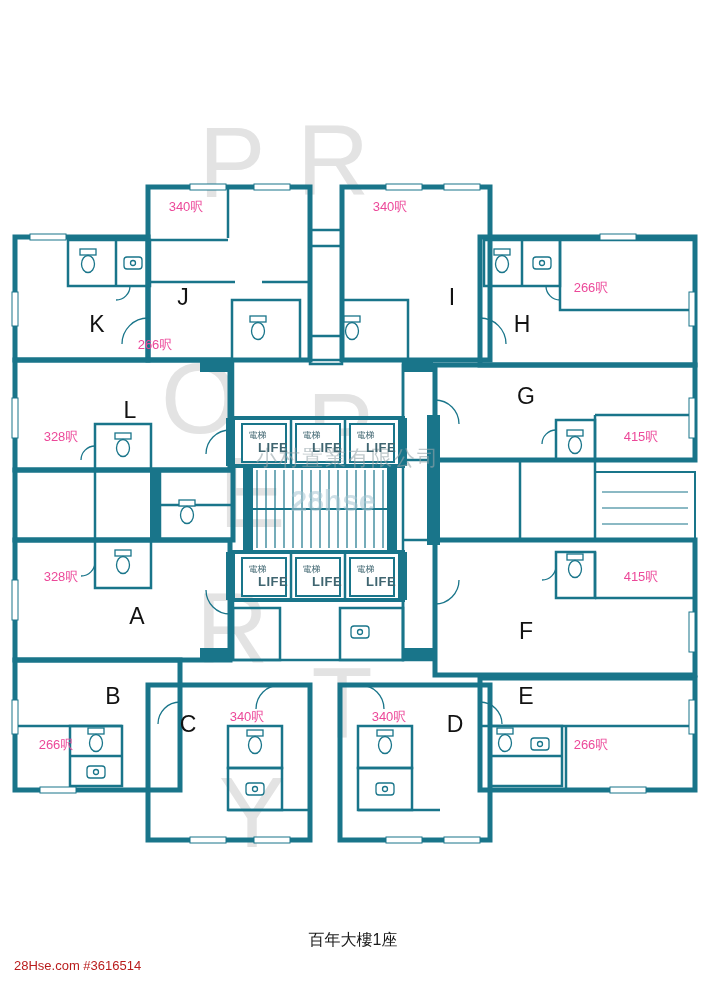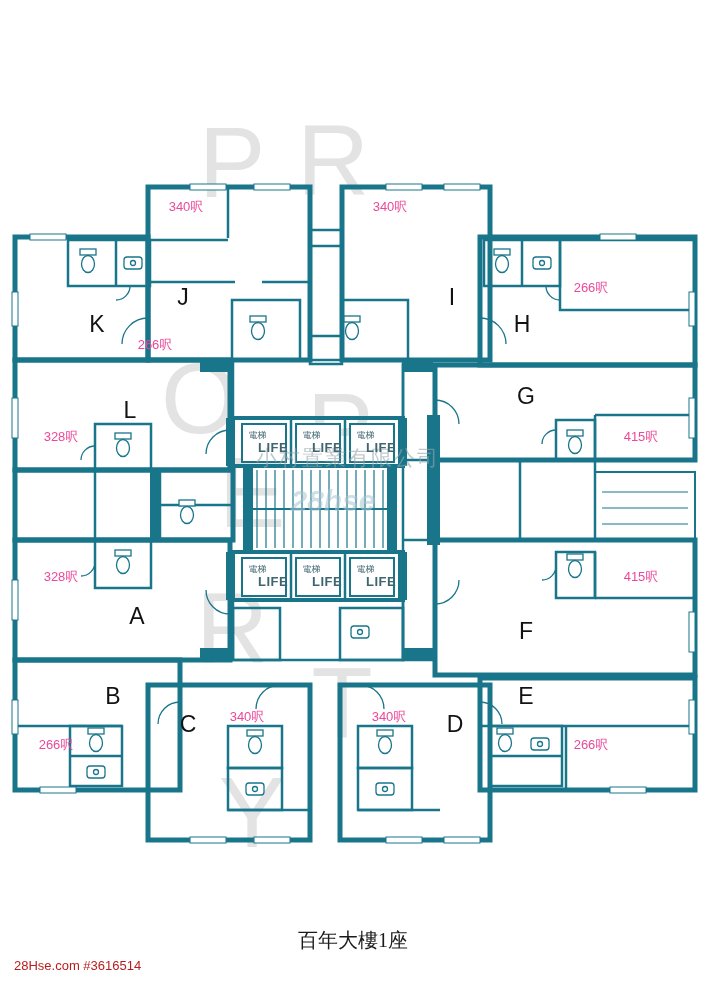--- a/index.html
+++ b/index.html
@@ -14,38 +14,38 @@
     font-family:"Liberation Sans",sans-serif;user-select:none;
   }
   .plan-svg{position:absolute;left:0;top:0;z-index:2;}
   .overlay-layer{position:absolute;inset:0;z-index:3;}
   .wm-company{
     position:absolute;left:348px;top:458px;transform:translate(-50%,-50%);
     font-size:21px;letter-spacing:2px;color:#96a5aa;opacity:.6;white-space:nowrap;
   }
   .wm-logo{
     position:absolute;left:333px;top:501px;transform:translate(-50%,-50%);
-    font-size:30px;font-weight:bold;font-style:italic;color:#a7c6d2;opacity:.55;
+    font-size:30px;font-weight:bold;color:#a7c6d2;opacity:.55;
   }
   .unit-label{
     position:absolute;transform:translate(-50%,-50%);
     font-size:23px;color:#121212;white-space:nowrap;
   }
   .area-label{
     position:absolute;transform:translate(-50%,-50%);
     font-size:13px;color:#ec4899;white-space:nowrap;
   }
   .lift{
     position:absolute;width:31px;text-align:center;line-height:1.1;color:#3f6570;
   }
   .lift .zh{display:block;font-size:9px;}
   .lift .en{display:block;font-size:13px;font-weight:700;letter-spacing:.5px;margin-left:16px;}
   .plan-title{
     position:absolute;left:353px;top:940px;transform:translate(-50%,-50%);
-    font-size:20px;color:#1a1a1a;white-space:nowrap;font-family:Liberation Serif, serif;
+    font-size:16px;color:#1a1a1a;white-space:nowrap;
   }
   .site-footer{
     position:absolute;left:14px;top:965px;transform:translate(0,-50%);
     font-size:13px;color:#b91c1c;white-space:nowrap;
   }
 </style>
 </head>
 <body>
 
 <div class="canvas">

